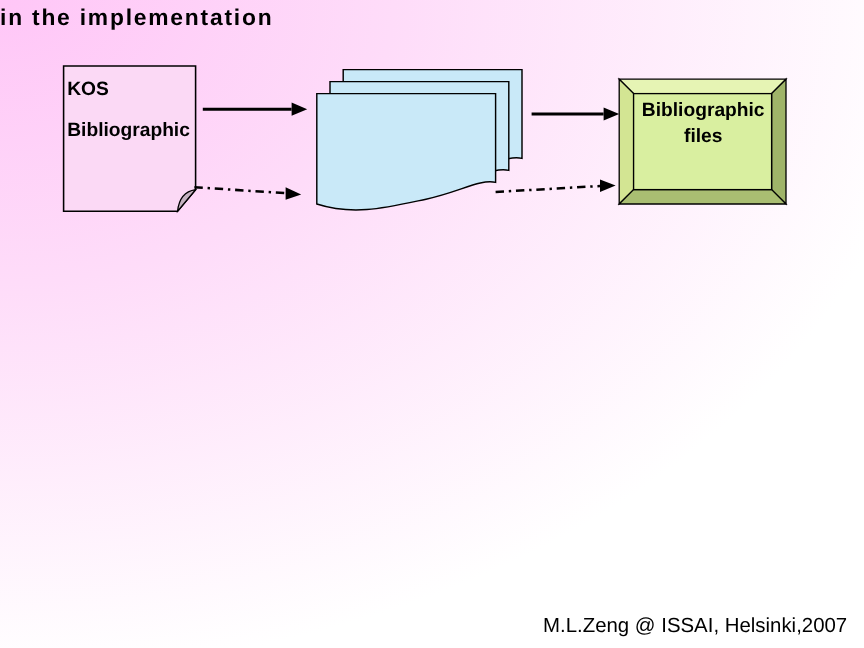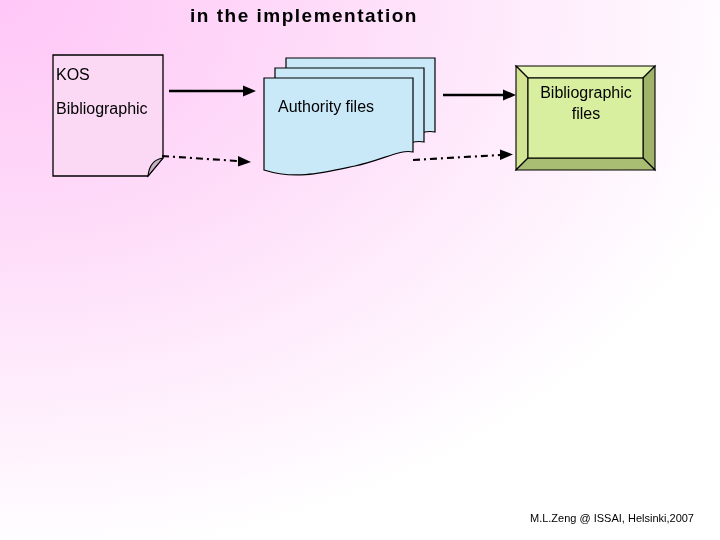--- a/index.html
+++ b/index.html
@@ -9,46 +9,47 @@
     overflow:hidden;
     font-family:"Liberation Sans", sans-serif;
     background:
       radial-gradient(ellipse 780px 560px at 0 0,
         var(--bg-pink,#ffc6f7) 0%,
         var(--bg-pink-mid,#fedcf9) 42%,
         var(--bg-white,#ffffff) 100%);
   }
   .title{
     position:absolute;left:0;top:5px;width:608px;
-    text-align:center;
+    text-align:left;
     font-size:19px;font-weight:bold;letter-spacing:1.5px;
     color:var(--text-black,#000);
   }
   .diagram-svg{position:absolute;left:0;top:0;}
   .doc-body{fill:var(--doc-pink,#fbd9f5);stroke:#000;stroke-width:1.3;}
   .doc-flap{fill:var(--flap-grey,#c4b2c0);stroke:#000;stroke-width:1.1;}
   .stack-page{fill:var(--stack-blue,#c9e9f8);stroke:#000;stroke-width:1.2;}
   .bevel-top{fill:var(--bevel-light,#e6f4b4);stroke:#000;stroke-width:1.1;}
   .bevel-left{fill:var(--bevel-mid,#d3e593);stroke:#000;stroke-width:1.1;}
   .bevel-right{fill:var(--bevel-dark,#9fb469);stroke:#000;stroke-width:1.1;}
   .bevel-bottom{fill:var(--bevel-dark2,#a9be72);stroke:#000;stroke-width:1.1;}
   .box-face{fill:var(--box-inner,#d9efa0);stroke:#000;stroke-width:1.1;}
   .arrow-line{stroke:#000;stroke-width:2.6;fill:none;}
   .arrow-head{fill:#000;stroke:none;}
   .dash-line{stroke:#000;stroke-width:2.1;fill:none;stroke-dasharray:7 4 2 4;}
   .shape-label{
     position:absolute;
     font-size:16px;line-height:21px;
     color:var(--text-black,#000);
     white-space:nowrap;
+    font-weight:bold;
   }
   .shape-label.wrap{white-space:normal;}
   .footer{
-    position:absolute;right:26px;top:512px;
-    font-size:11px;color:var(--text-black,#1a1a1a);
+    position:absolute;right:14px;top:512px;
+    font-size:17px;color:var(--text-black,#1a1a1a);
   }
 </style>
 </head>
 <body>
 
 <div class="slide">
 
   <div class="title">in the implementation</div>
 
   <svg class="diagram-svg" width="720" height="540" viewBox="0 0 720 540">
@@ -89,19 +90,18 @@
       <polygon class="bevel-left" points="516,66 528,78 528,158 516,170"></polygon>
       <polygon class="bevel-right" points="655,66 655,170 643,158 643,78"></polygon>
       <polygon class="bevel-bottom" points="516,170 528,158 643,158 655,170"></polygon>
       <rect class="box-face" x="528" y="78" width="115" height="80"></rect>
     </g>
   </svg>
 
   <div class="shape-label" style="left:56px;top:64px;">KOS</div>
   <div class="shape-label" style="left:56px;top:98px;">Bibliographic</div>
 
-  <div class="shape-label" style="left:278px;top:96px;">Authority files</div>
 
   <div class="shape-label wrap" style="left:531px;top:82px;width:110px;text-align:center;">Bibliographic files</div>
 
   <div class="footer">M.L.Zeng @ ISSAI, Helsinki,2007</div>
 
 </div>
 
 </body></html>

